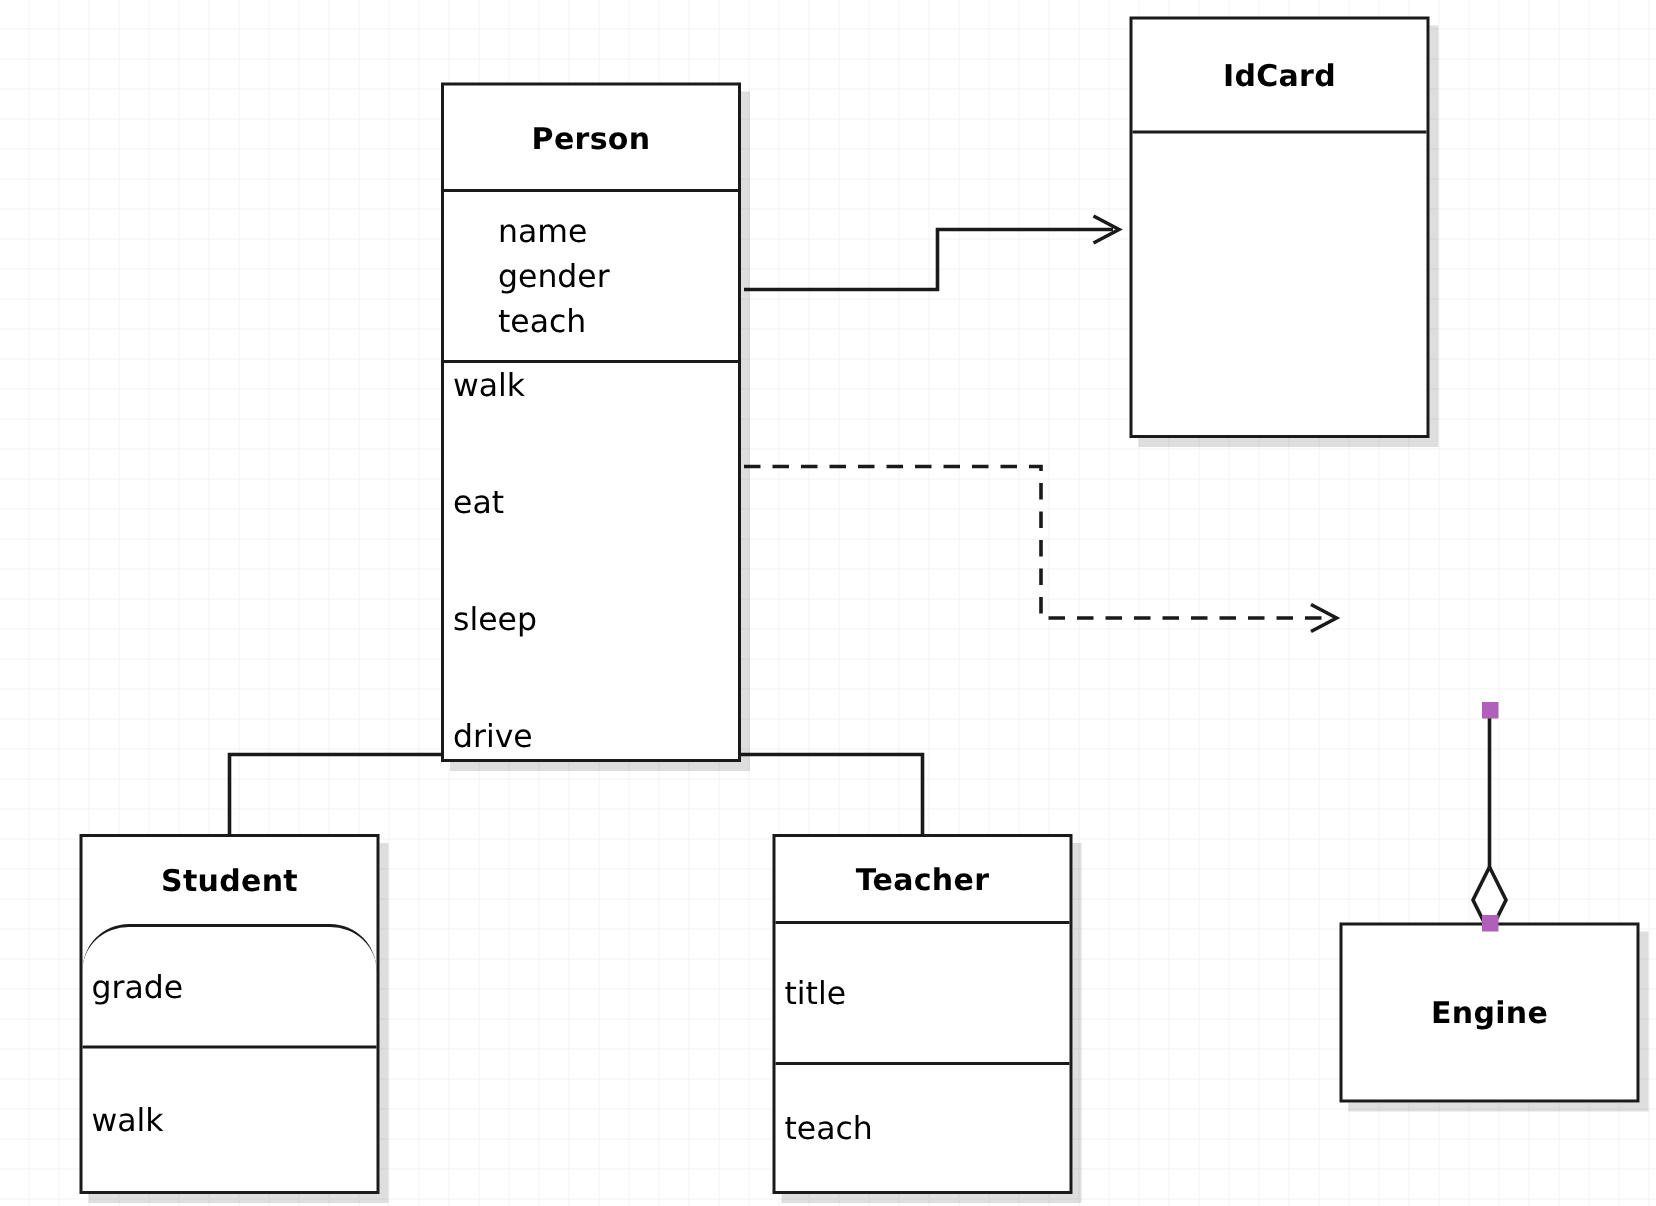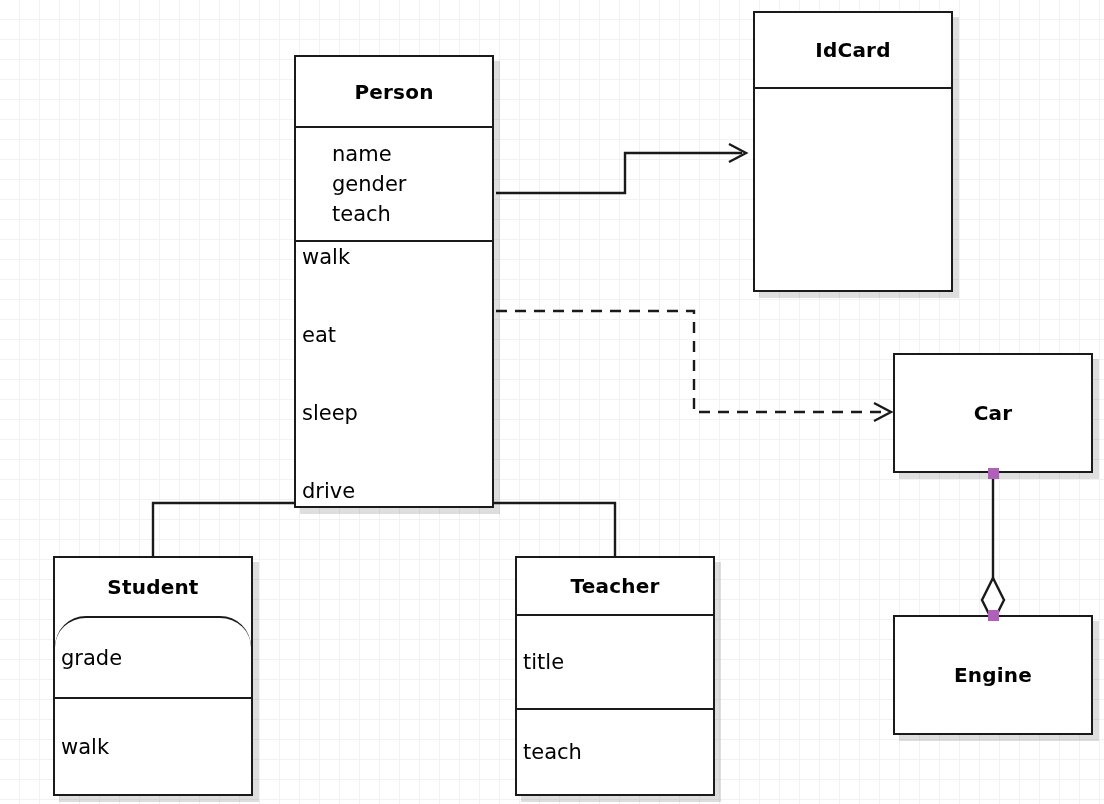--- a/index.html
+++ b/index.html
@@ -124,23 +124,20 @@
       <div class="member">sleep</div>
       <div class="member">drive</div>
     </div>
   </div>
 
   <div class="uml-class" style="left:753px; top:11px; width:200px; height:281px;">
     <div class="compartment cls-title" style="height:74px;">IdCard</div>
     <div class="compartment cls-empty" style="height:36px;"></div>
   </div>
 
-  <div class="uml-class" style="left:893px; top:353px; width:200px; height:120px;">
-    <div class="compartment cls-title" style="height:100%;">Car</div>
-  </div>
   <div class="handle" style="left:988px; top:468px;"></div>
 
   <div class="uml-class" style="left:893px; top:615px; width:200px; height:120px;">
     <div class="compartment cls-title" style="height:100%;">Engine</div>
   </div>
   <div class="handle" style="left:988px; top:610px;"></div>
 
   <div class="uml-class" style="left:53px; top:556px; width:200px; height:240px;">
     <div class="compartment cls-title" style="height:58px;">Student</div>
     <div class="compartment cls-members" style="height:81px;border-radius:31px;">

